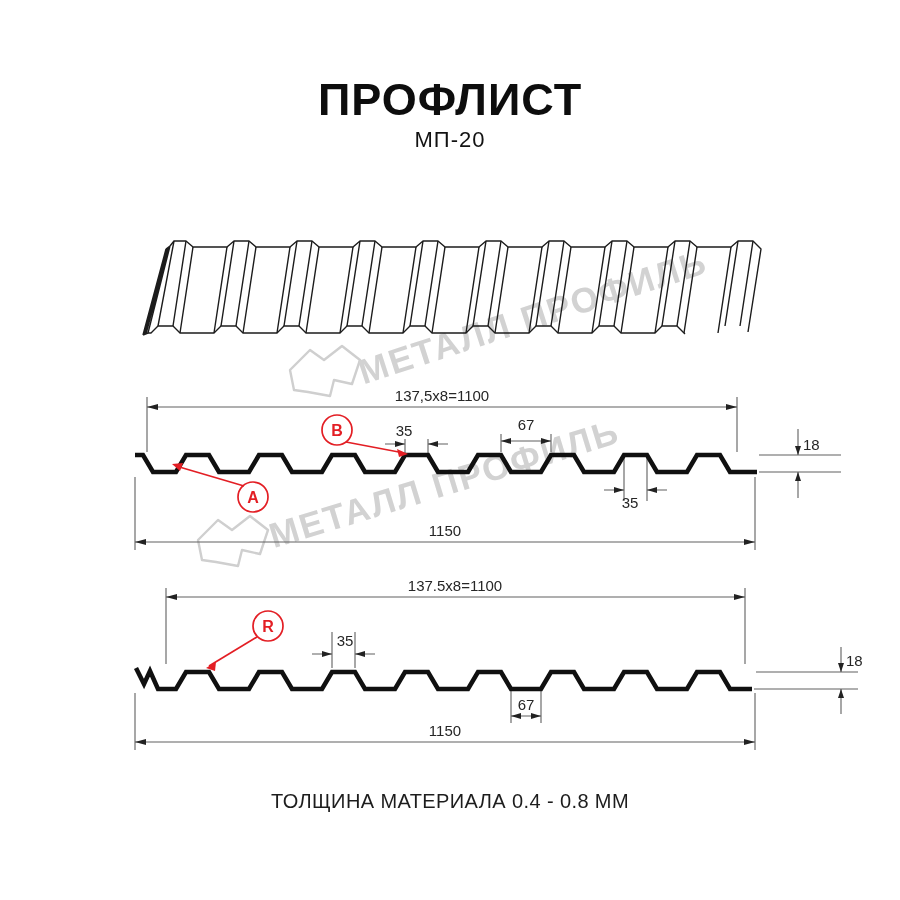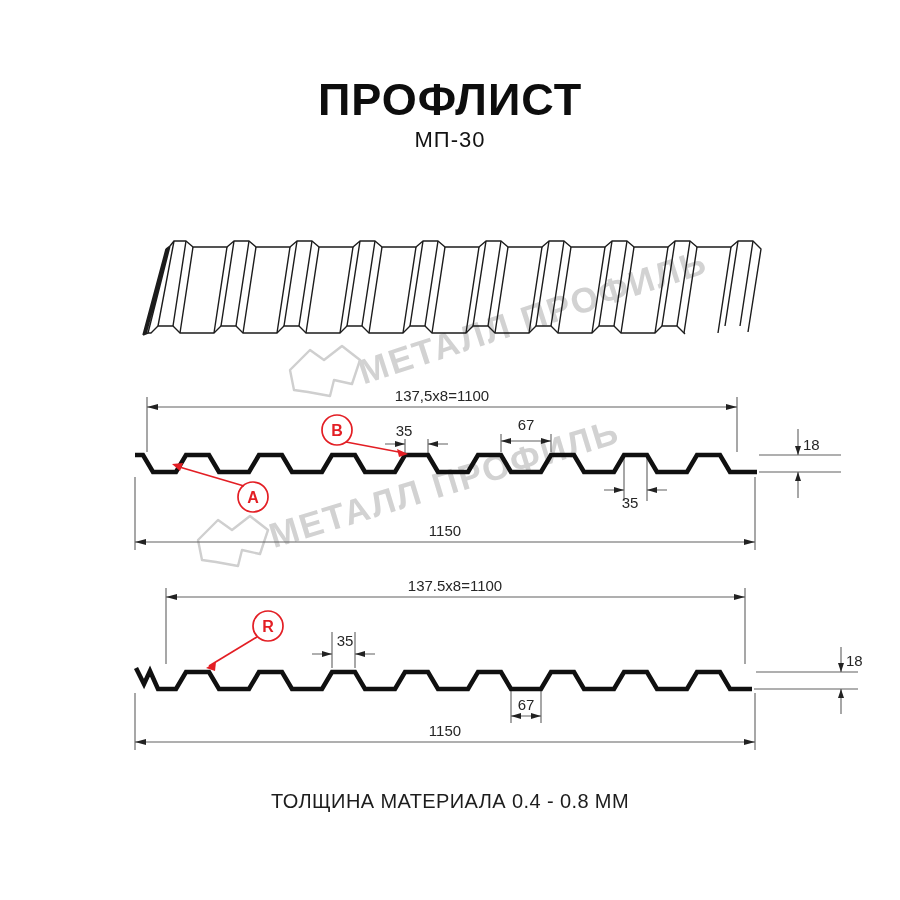--- a/index.html
+++ b/index.html
@@ -27,21 +27,21 @@
   .ah{fill:#222222;stroke:none;}
   .red{stroke:#e31e24;stroke-width:1.7;fill:none;}
   .redfill{fill:#e31e24;stroke:none;}
 </style>
 </head>
 <body>
 
 <div class="page">
 
   <div class="title">ПРОФЛИСТ</div>
-  <div class="subtitle">МП-30</div>
+  <div class="subtitle">МП-20</div>
 
   <svg class="wm-logo l1" width="76" height="54" viewBox="0 0 76 54">
     <polygon points="6,46 2,26 22,6 36,16 54,2 72,16 64,40 46,36 42,52 20,48" fill="none" stroke="#cfcfcf" stroke-width="2.4" stroke-linejoin="round"></polygon>
   </svg>
   <div class="wm-text wm1">МЕТАЛЛ ПРОФИЛЬ</div>
 
   <svg class="wm-logo l2" width="76" height="54" viewBox="0 0 76 54">
     <polygon points="6,46 2,26 22,6 36,16 54,2 72,16 64,40 46,36 42,52 20,48" fill="none" stroke="#cfcfcf" stroke-width="2.4" stroke-linejoin="round"></polygon>
   </svg>
   <div class="wm-text wm2">МЕТАЛЛ ПРОФИЛЬ</div>

